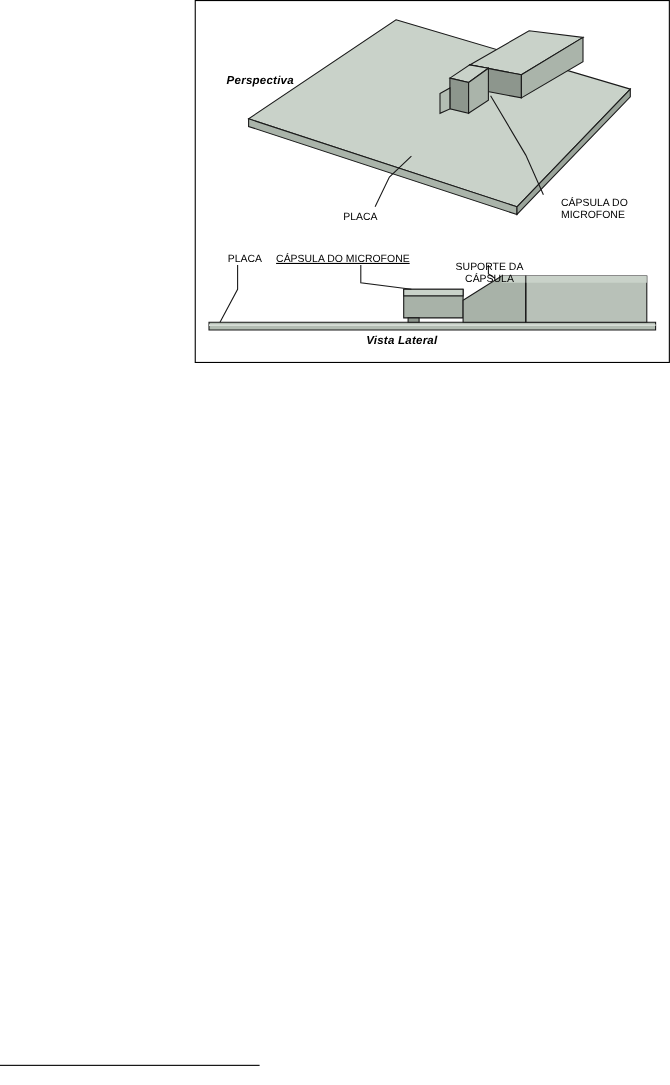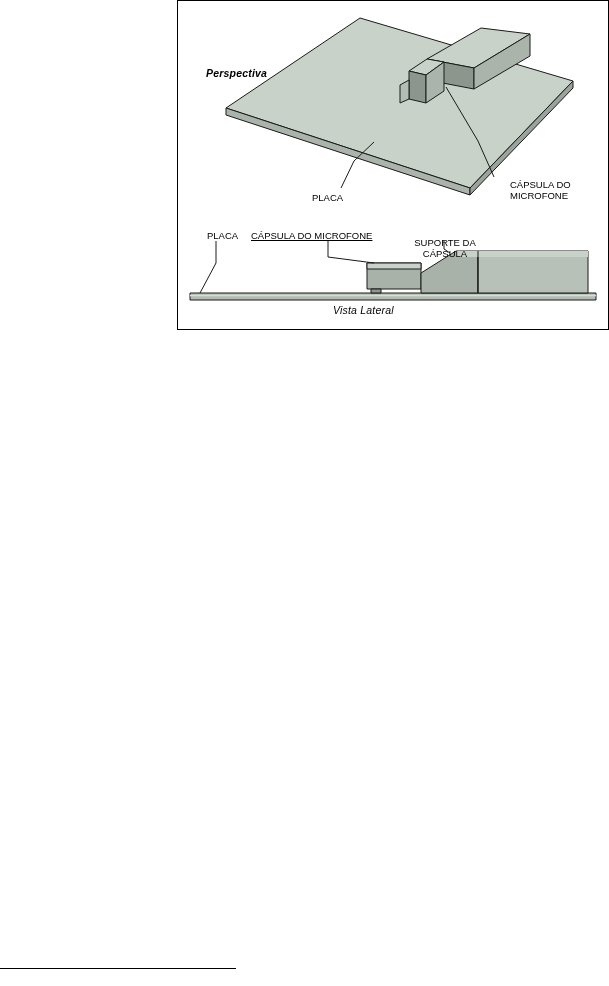--- a/index.html
+++ b/index.html
@@ -43,21 +43,21 @@
     font-weight: bold;
     color: #000;
     letter-spacing: .2px;
   }
   #side-label {
     position: absolute;
     left: 155px;
     top: 303px;
     font-size: 10.5px;
     font-style: italic;
-    font-weight: normal;
+    font-weight: bold;
     color: #000;
     letter-spacing: .2px;
   }
   .lbl {
     position: absolute;
     font-size: 9.5px;
     color: #000;
     line-height: 11px;
     white-space: nowrap;
   }

